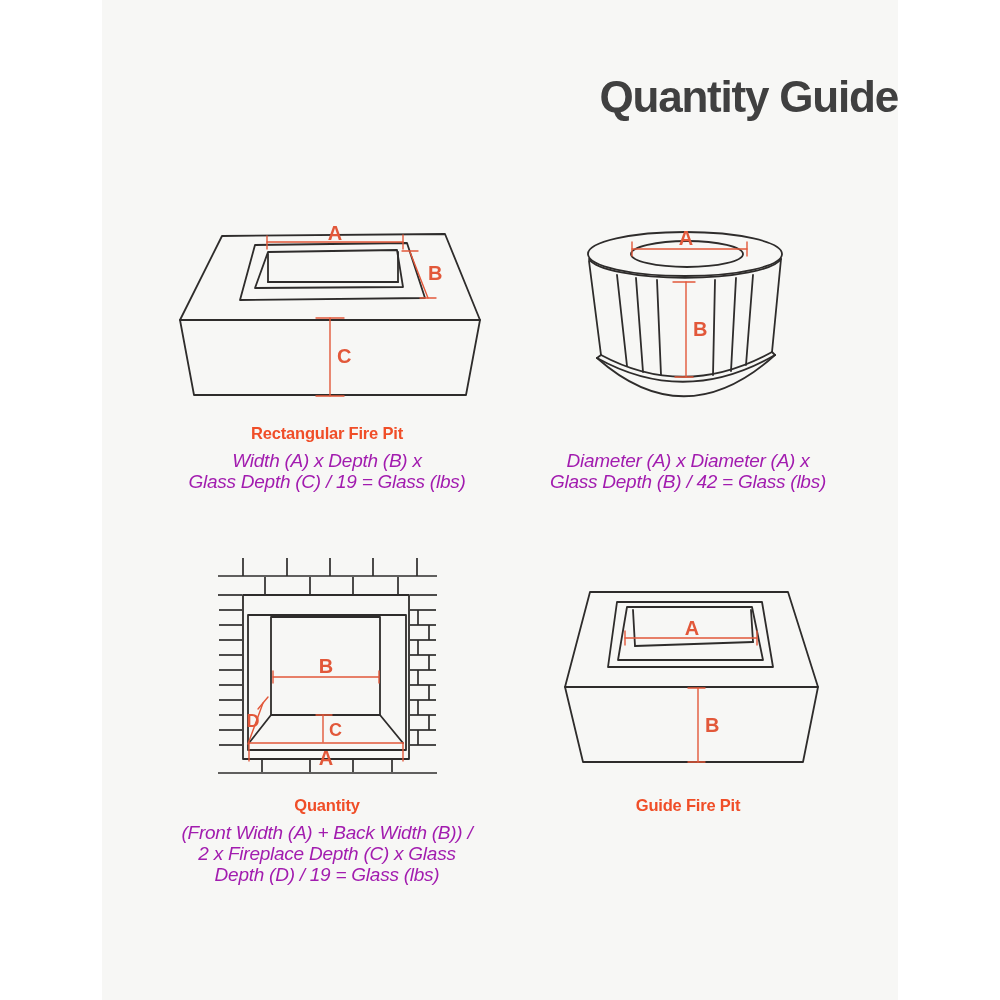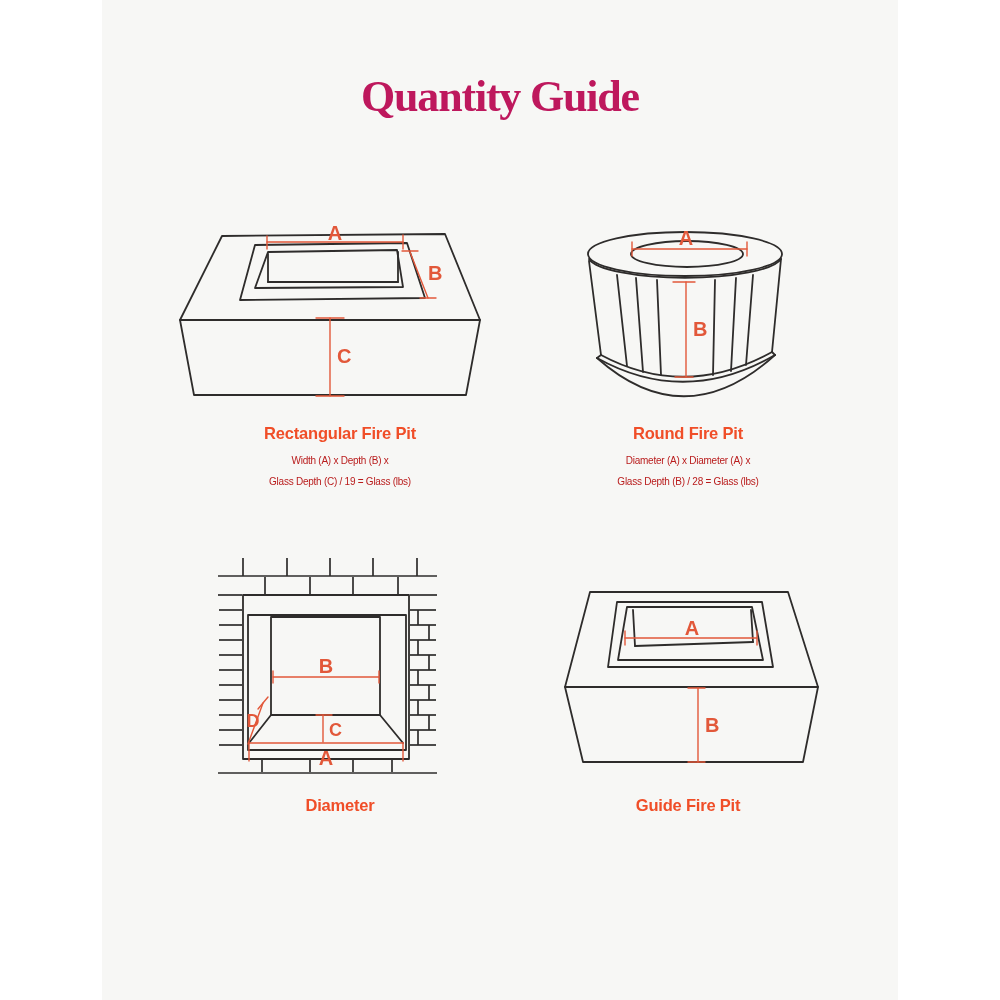--- a/index.html
+++ b/index.html
@@ -11,43 +11,43 @@
     font-family:"Liberation Sans", sans-serif;
   }
   .card{
     position:absolute;
     left:102px;top:0;width:796px;height:1000px;
     background:#f7f7f5;
   }
   .page-title{
     position:absolute;
     left:102px;top:42px;width:796px;
-    text-align:center;
+    text-align:right;
     font-size:44px;font-weight:800;letter-spacing:-1.2px;
-    color:#be185d;
+    color:#404040;
     line-height:52px;
-    font-family:Liberation Serif, serif;
   }
   .diagram{position:absolute;}
   .d-rect{left:170px;top:210px;}
   .d-round{left:585px;top:215px;}
   .d-fireplace{left:215px;top:552px;}
   .d-square{left:555px;top:570px;}
   .caption{
     position:absolute;width:400px;text-align:center;
     font-size:16.5px;font-weight:bold;letter-spacing:-0.2px;
     color:#f04e28;line-height:22px;
   }
   .formula{
     position:absolute;width:400px;text-align:center;
-    font-size:10px;letter-spacing:-0.25px;
-    color:#b91c1c;line-height:21px;
+    font-size:19px;letter-spacing:-0.25px;
+    color:#a21caf;line-height:21px;
     white-space:pre-line;
-  }
-  .col-left{left:140px;}
+    font-style:italic;
+  }
+  .col-left{left:127px;}
   .col-right{left:488px;}
   .row1.caption{top:422px;}
   .row1.formula{top:450px;}
   .row2.caption{top:794px;}
   .row2.formula{top:822px;}
   svg .ink{stroke:#2e2c2b;stroke-width:1.8;fill:none;stroke-linecap:round;stroke-linejoin:round;}
   svg .brick{stroke:#2e2c2b;stroke-width:1.7;fill:none;stroke-linecap:butt;}
   svg .dim{stroke:#e2583a;stroke-width:1.4;fill:none;stroke-linecap:round;}
   svg .dimlbl{fill:#e2583a;font-family:"Liberation Sans",sans-serif;font-size:20px;font-weight:bold;}
   svg .dimlbl-sm{font-size:18px;}
@@ -210,20 +210,22 @@
       <line x1="133" y1="192" x2="150" y2="192"></line>
     </g>
     <text class="dimlbl" x="137" y="65" text-anchor="middle">A</text>
     <text class="dimlbl" x="150" y="162" text-anchor="start">B</text>
   </svg>
 
   <div class="caption col-left row1">Rectangular Fire Pit</div>
   <div class="formula col-left row1">Width (A) x Depth (B) x
 Glass Depth (C) / 19 = Glass (lbs)</div>
 
-  <div class="caption col-right row1">Round Fire Pit</div>
   <div class="formula col-right row1">Diameter (A) x Diameter (A) x
-Glass Depth (B) / 28 = Glass (lbs)</div>
-
-  <div class="caption col-left row2">Diameter</div>
+Glass Depth (B) / 42 = Glass (lbs)</div>
+
+  <div class="caption col-left row2">Quantity</div>
+  <div class="formula col-left row2">(Front Width (A) + Back Width (B)) /
+2 x Fireplace Depth (C) x Glass
+Depth (D) / 19 = Glass (lbs)</div>
 
   <div class="caption col-right row2">Guide Fire Pit</div>
 </div>
 
 </body></html>

